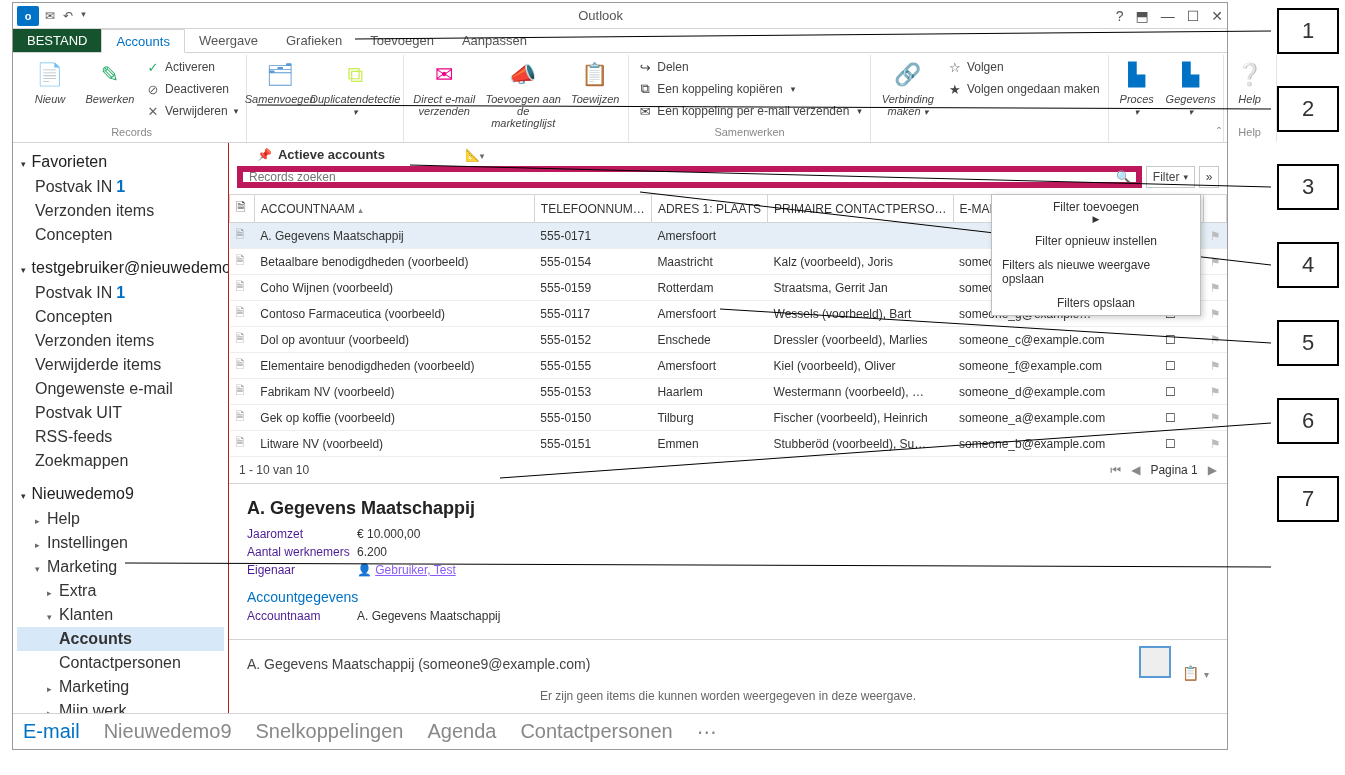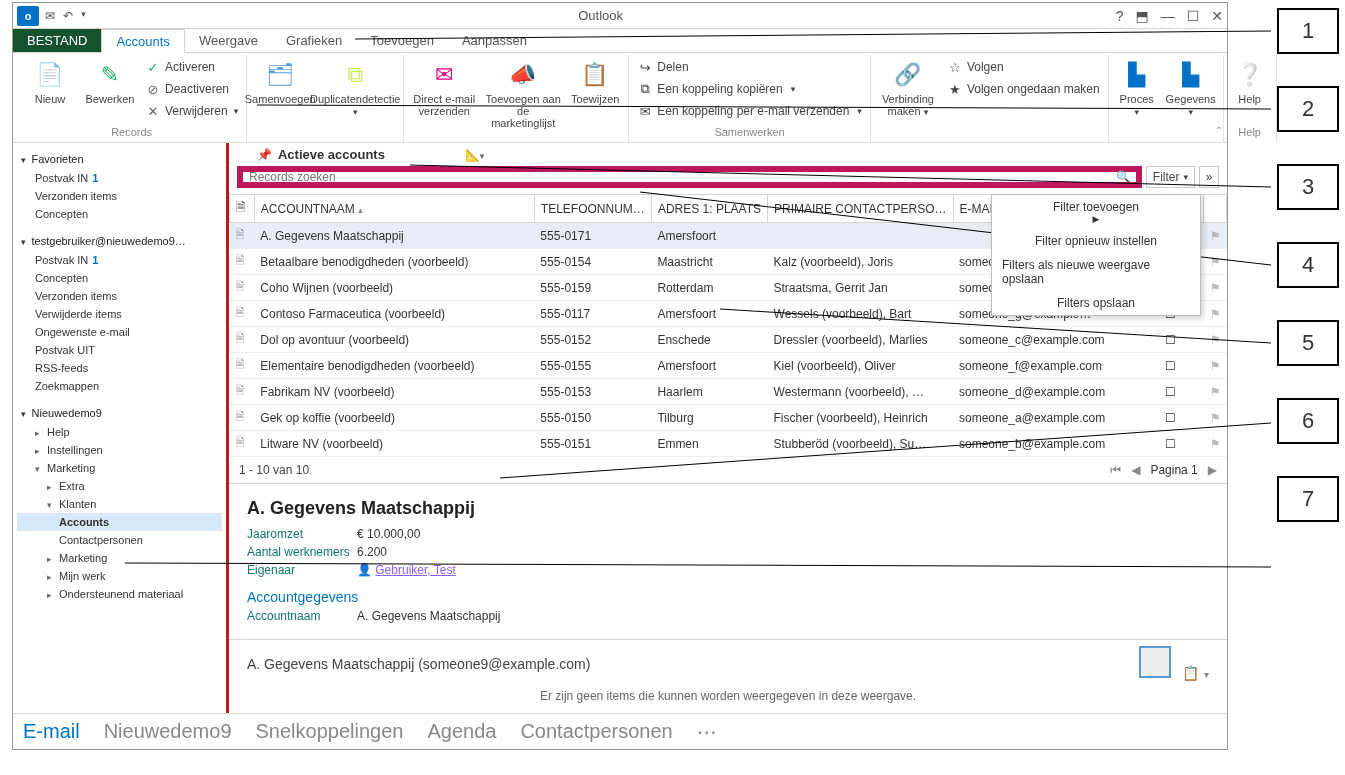--- a/index.html
+++ b/index.html
@@ -15,27 +15,27 @@
 .tab { padding: 0 14px; display: flex; align-items: center; color: #555; cursor: pointer; font-size: 13px; }
 .tab.file { background: #14532d; color: #fff; font-weight: normal; }
 .tab.active { color: #0072c6; border: 1px solid #d4d4d4; border-bottom: 1px solid #fff; margin-bottom: -1px; background: #fff; }
 .ribbon { height: 90px; border-bottom: 1px solid #d4d4d4; display: flex; align-items: stretch; padding: 2px 4px 0 4px; position: relative; }
 .rgroup { display: flex; flex-direction: column; justify-content: space-between; padding: 2px 6px 2px 6px; border-right: 1px solid #e3e3e3; }
 .rgroup:last-child { border-right: none; }
 .rgroup .row { display: flex; align-items: flex-start; gap: 6px; }
 .rgroup .caption { text-align: center; font-size: 11px; color: #888; height: 14px; }
 .bigbtn { display: flex; flex-direction: column; align-items: center; width: 54px; padding-top: 2px; color: #444; cursor: pointer; }
 .bigbtn .ic { width: 32px; height: 32px; display: flex; align-items: center; justify-content: center; font-size: 22px; }
-.bigbtn .lbl { font-size: 11px; text-align: center; line-height: 1.1; margin-top: 2px; }
+.bigbtn .lbl { font-size: 11px; text-align: center; line-height: 1.1; margin-top: 2px; font-style: italic; }
 .smallbtn { display: flex; align-items: center; gap: 4px; height: 20px; padding: 0 2px; font-size: 12px; color: #444; cursor: pointer; white-space: nowrap; }
 .smallbtn .ic { width: 16px; height: 16px; display: inline-flex; align-items: center; justify-content: center; font-size: 13px; }
 .collapse-caret { position: absolute; right: 6px; bottom: 2px; color: #888; cursor: pointer; }
 .ribbon .vcol { display: flex; flex-direction: column; gap: 2px; }
 .body { flex: 1; display: flex; overflow: hidden; }
-.navpane { width: 216px; border-right: 3px solid #b91c1c; overflow-y: auto; padding: 6px 4px; font-size: 11px; }
+.navpane { width: 216px; border-right: 1px solid #b91c1c; overflow-y: auto; padding: 6px 4px; font-size: 16px; }
 .navpane .grp-hdr { font-weight: normal; padding: 4px 4px; color: #222; cursor: pointer; }
 .navpane .grp-hdr::before { content: "▾"; font-size: 9px; margin-right: 6px; color: #333; }
 .navpane .item { padding: 3px 4px 3px 18px; color: #333; cursor: pointer; white-space: nowrap; overflow: hidden; text-overflow: ellipsis; }
 .navpane .item.lv2 { padding-left: 30px; }
 .navpane .item.lv3 { padding-left: 42px; }
 .navpane .item .cnt { color: #0072c6; font-weight: bold; margin-left: 4px; }
 .navpane .item.sel { background: #d7e8f8; font-weight: bold; }
 .navpane .tri::before { content: "▸"; font-size: 9px; margin-right: 4px; color: #666; display: inline-block; width: 8px; }
 .navpane .tri.open::before { content: "▾"; }
 .main { flex: 1; display: flex; flex-direction: column; overflow: hidden; }
@@ -58,21 +58,21 @@
 .grid td.flagcell { text-align: center; color: #bbb; }
 .chkcell { text-align: center; color: #bbb; }
 .filtermenu { position: absolute; right: 26px; top: 0; width: 210px; background: #fff; border: 1px solid #bfbfbf; box-shadow: 2px 2px 6px rgba(0,0,0,0.2); z-index: 50; }
 .filtermenu .mi { padding: 5px 10px; cursor: pointer; display: flex; justify-content: space-between; align-items: center; flex-direction: column; }
 .filtermenu .mi .arrow { font-size: 9px; color: #333; }
 .pager { display: flex; justify-content: space-between; padding: 6px 10px; color: #444; font-size: 12px; align-items: center; }
 .pager .pgctl { display: flex; align-items: center; gap: 10px; color: #888; }
 .detail { border-top: 1px solid #d4d4d4; padding: 14px 18px 6px 18px; }
 .detail h2 { font-size: 18px; font-weight: bold; color: #222; margin-bottom: 8px; }
 .detail-row { display: flex; margin-bottom: 4px; font-size: 12px; }
-.detail-row .lbl { width: 110px; color: #0f766e; }
+.detail-row .lbl { width: 110px; color: #4c1d95; }
 .detail-row .val { color: #333; }
 .detail-row .val a { color: #8b5cf6; text-decoration: underline; }
 .accdata-hdr { color: #0072c6; font-size: 14px; padding: 8px 0 4px 0; }
 .preview { border-top: 1px solid #d4d4d4; margin-top: 6px; padding: 6px 18px; }
 .preview .from { font-size: 14px; color: #444; display: flex; justify-content: space-between; align-items: center; }
 .preview .avatar { width: 32px; height: 32px; border: 2px solid #5b9bd5; background: #eee; display: inline-block; }
 .preview .noitems { text-align: center; color: #666; padding: 8px; font-size: 12px; }
 .footer { height: 36px; border-top: 1px solid #d4d4d4; display: flex; align-items: center; padding: 0 10px; gap: 24px; font-size: 20px; color: #888; }
 .footer .fitem { cursor: pointer; }
 .footer .fitem.active { color: #0072c6; }

